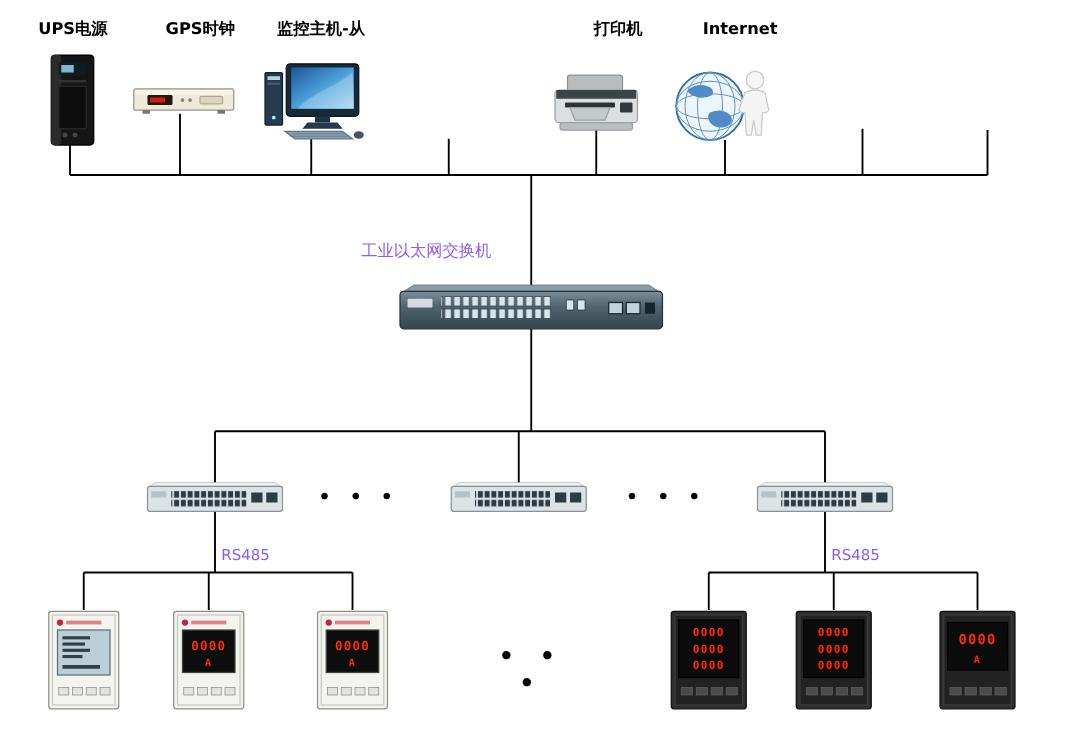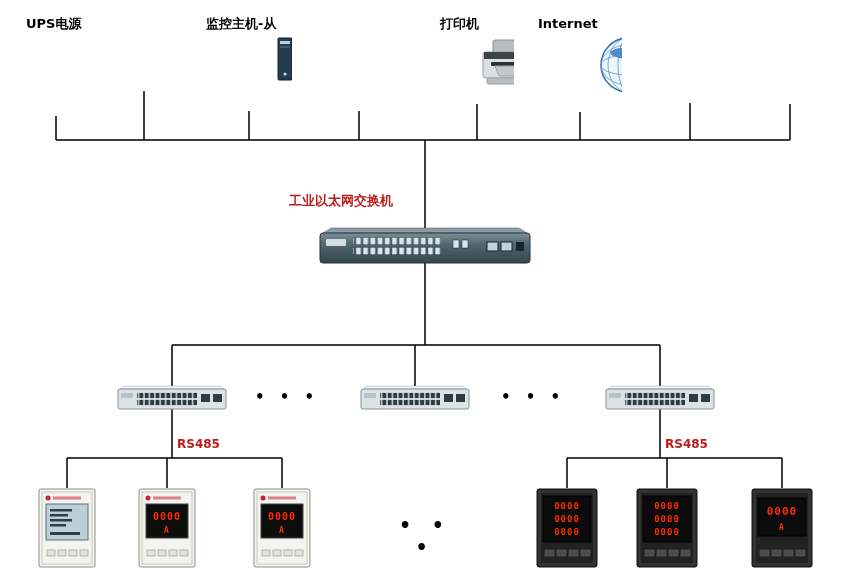--- a/index.html
+++ b/index.html
@@ -1,22 +1,22 @@
 <!DOCTYPE html>
 <html><head>
 <meta charset="utf-8">
 <style>
   * { margin:0; padding:0; box-sizing:border-box; }
   html,body { background:#fff; }
   body { font-family:"DejaVu Sans","Liberation Sans",sans-serif; }
   .canvas { position:relative; width:855px; height:588px; background:#fff; overflow:hidden; }
   .wires { position:absolute; left:0; top:0; }
-  .slot { position:absolute; display:flex; flex-direction:row; align-items:flex-start; }
+  .slot { position:absolute; display:flex; flex-direction:column; align-items:flex-end; }
   .lbl { font-weight:bold; font-size:13px; color:#000; white-space:nowrap; height:20px; line-height:20px; text-align:center; }
-  .anno { position:absolute; font-weight:bold; font-size:13px; color:#b91c1c; white-space:nowrap; }
+  .anno { position:absolute; font-weight:normal; font-size:13px; color:#8b5cf6; white-space:nowrap; }
   .dots { position:absolute; font-size:15px; font-weight:bold; letter-spacing:5px; color:#000; text-align:center; }
   .dots.big { font-size:19px; letter-spacing:7px; }
   .led { fill:#ff2d00; font-family:"DejaVu Sans Mono",monospace; font-weight:bold; text-anchor:middle; letter-spacing:1px; }
 </style>
 </head>
 <body>
 
 <div class="canvas">
 
   <svg width="0" height="0" style="position:absolute" aria-hidden="true">
@@ -57,20 +57,34 @@
       <rect x="11" y="2" width="8" height="72" rx="3" fill="#2b2b2b"></rect>
       <rect x="17" y="8" width="22" height="10" rx="1" fill="#0e1c24"></rect>
       <rect x="19" y="10" width="10" height="6" fill="#7fb7cf"></rect>
       <rect x="17" y="22" width="22" height="2" fill="#333"></rect>
       <rect x="17" y="27" width="22" height="34" fill="#0d0d0d" stroke="#2a2a2a"></rect>
       <circle cx="22" cy="66" r="2" fill="#444"></circle>
       <circle cx="30" cy="66" r="2" fill="#444"></circle>
     </svg>
   </div>
 
+  <div class="slot" style="left:100px; top:14px; width:88px">
+    <div class="lbl">GPS时钟</div>
+    <svg width="82" height="26" style="margin-top:34px">
+      <rect x="1" y="3" width="80" height="17" rx="1.5" fill="#efe9da" stroke="#9a9486"></rect>
+      <rect x="2" y="4" width="78" height="4" fill="#f7f3e8"></rect>
+      <rect x="12" y="8" width="20" height="8" rx="1" fill="#241414"></rect>
+      <rect x="14" y="10" width="12" height="4" fill="#cc2200"></rect>
+      <circle cx="40" cy="12" r="1.5" fill="#8a8475"></circle>
+      <circle cx="46" cy="12" r="1.5" fill="#8a8475"></circle>
+      <rect x="54" y="9" width="18" height="6" rx="1" fill="#ddd5c2" stroke="#b0a890"></rect>
+      <rect x="8" y="20" width="6" height="3" fill="#777"></rect>
+      <rect x="68" y="20" width="6" height="3" fill="#777"></rect>
+    </svg>
+  </div>
 
   <div class="slot" style="left:206px; top:14px; width:86px">
     <div class="lbl">监控主机-从</div>
     <svg width="82" height="62" style="margin-top:16px">
       <rect x="2" y="8" width="14" height="42" rx="1" fill="#253c50" stroke="#12202c"></rect>
       <rect x="4" y="11" width="10" height="3" fill="#b9d2e2"></rect>
       <rect x="4" y="16" width="10" height="2" fill="#3d5a70"></rect>
       <circle cx="9" cy="44" r="1.5" fill="#9fc"></circle>
       <rect x="19" y="1" width="58" height="42" rx="3" fill="#16293a" stroke="#0a141c"></rect>
       <rect x="23" y="4" width="50" height="33" fill="url(#scr)"></rect>

